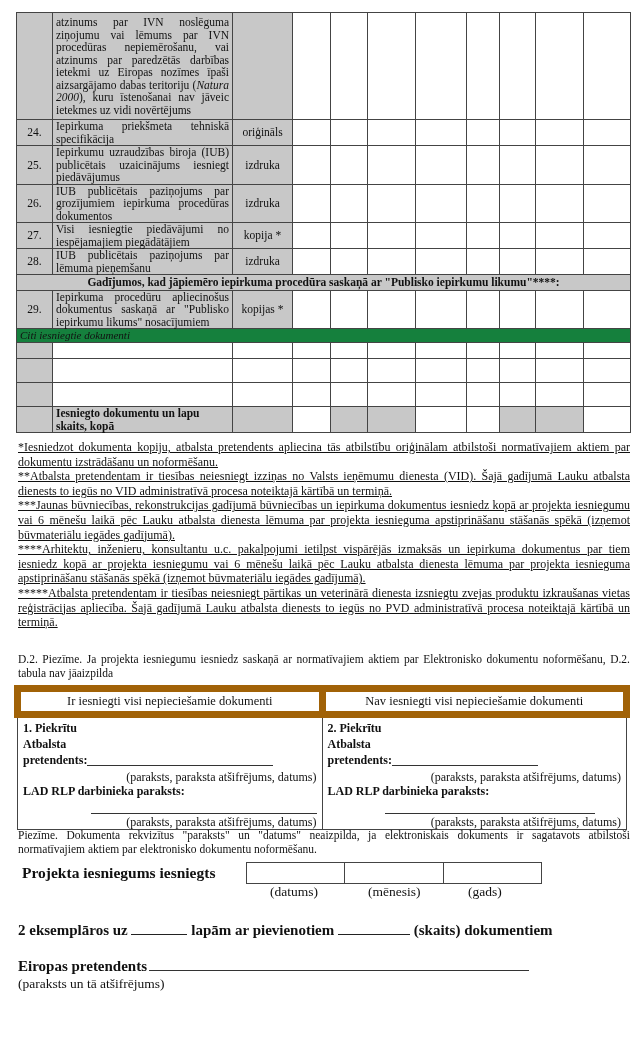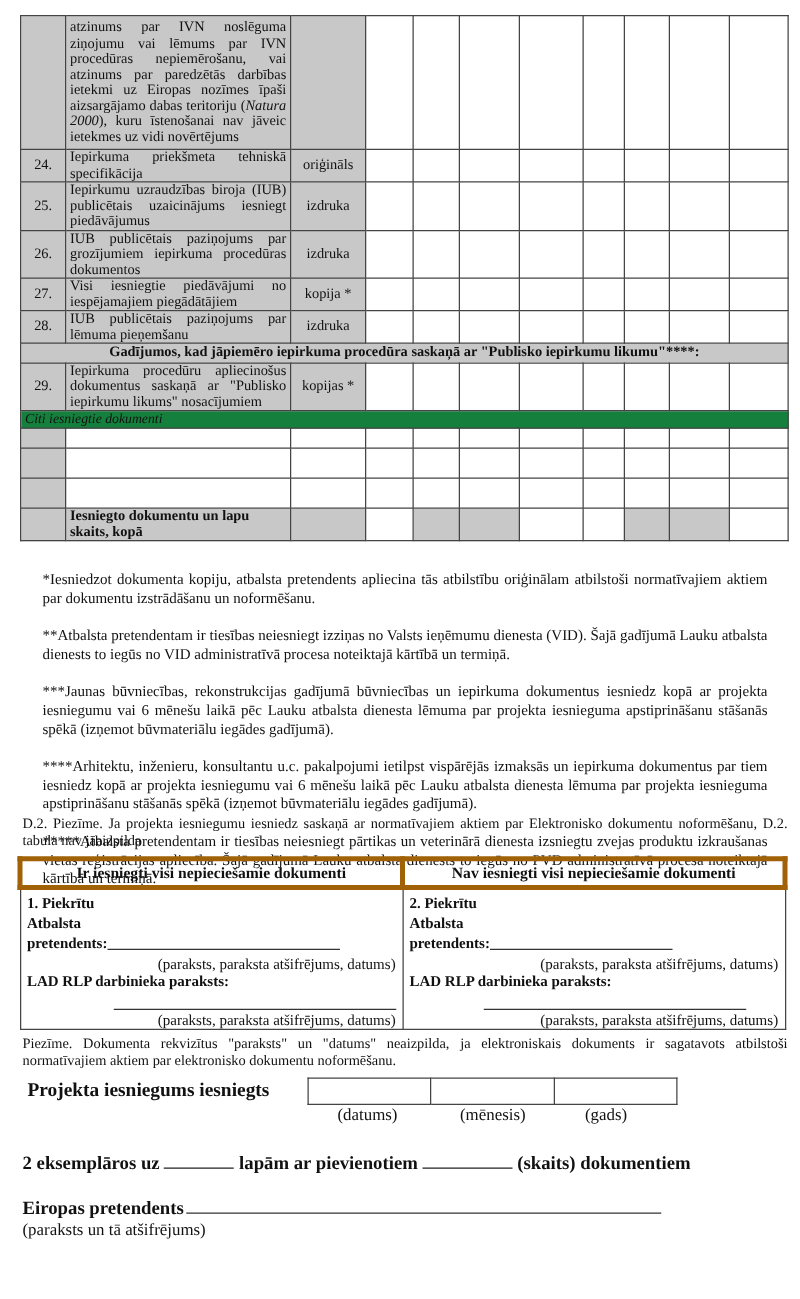--- a/index.html
+++ b/index.html
@@ -19,31 +19,31 @@
   .desc { text-align: justify; text-align-last: left; }
   .type { text-align: center; }
   .section { background: #c8c8c8; text-align: center; font-weight: bold; font-size: 11.5px; line-height: 12.5px; padding: 1px 4px !important; }
   .section-it { background: #15803d; text-align: left; font-style: italic; font-size: 11px; }
   .bold { font-weight: bold; }
 
   .footnotes {
     position: absolute; left: 18px; top: 440px; width: 612px;
     font-size: 12px; line-height: 14.6px; text-align: justify;
   }
-  .footnotes p { margin: 16px; }
+  .footnotes p { margin: 0; text-decoration: underline; }
 
   .note-d2 {
     position: absolute; left: 18px; top: 653px; width: 612px;
     font-size: 11.5px; line-height: 13.5px; text-align: justify;
   }
   .sig-table {
     position: absolute; left: 14px; top: 685px; width: 616px;
     border-collapse: collapse; table-layout: fixed; font-size: 12px;
   }
-  .sig-table th { border: 4px solid #a16207; font-weight: bold; font-size: 12.5px; padding: 1px 4px; height: 17px; }
+  .sig-table th { border: 7px solid #a16207; font-weight: normal; font-size: 12.5px; padding: 1px 4px; height: 17px; }
   .sig-table td { border: 1px solid #444; vertical-align: top; padding: 2px 5px 0 5px; }
   .sig-line { display: flex; font-weight: bold; line-height: 16px; }
   .uline { display: inline-block; border-bottom: 1px solid #333; height: 13px; }
   .hint { text-align: right; font-size: 12px; line-height: 14px; }
   .sig-bar { border-bottom: 1px solid #333; margin: 14px 0 1px auto; height: 0; }
 
   .note-el {
     position: absolute; left: 18px; top: 829px; width: 612px;
     font-size: 11.5px; line-height: 13.5px; text-align: justify;
   }

